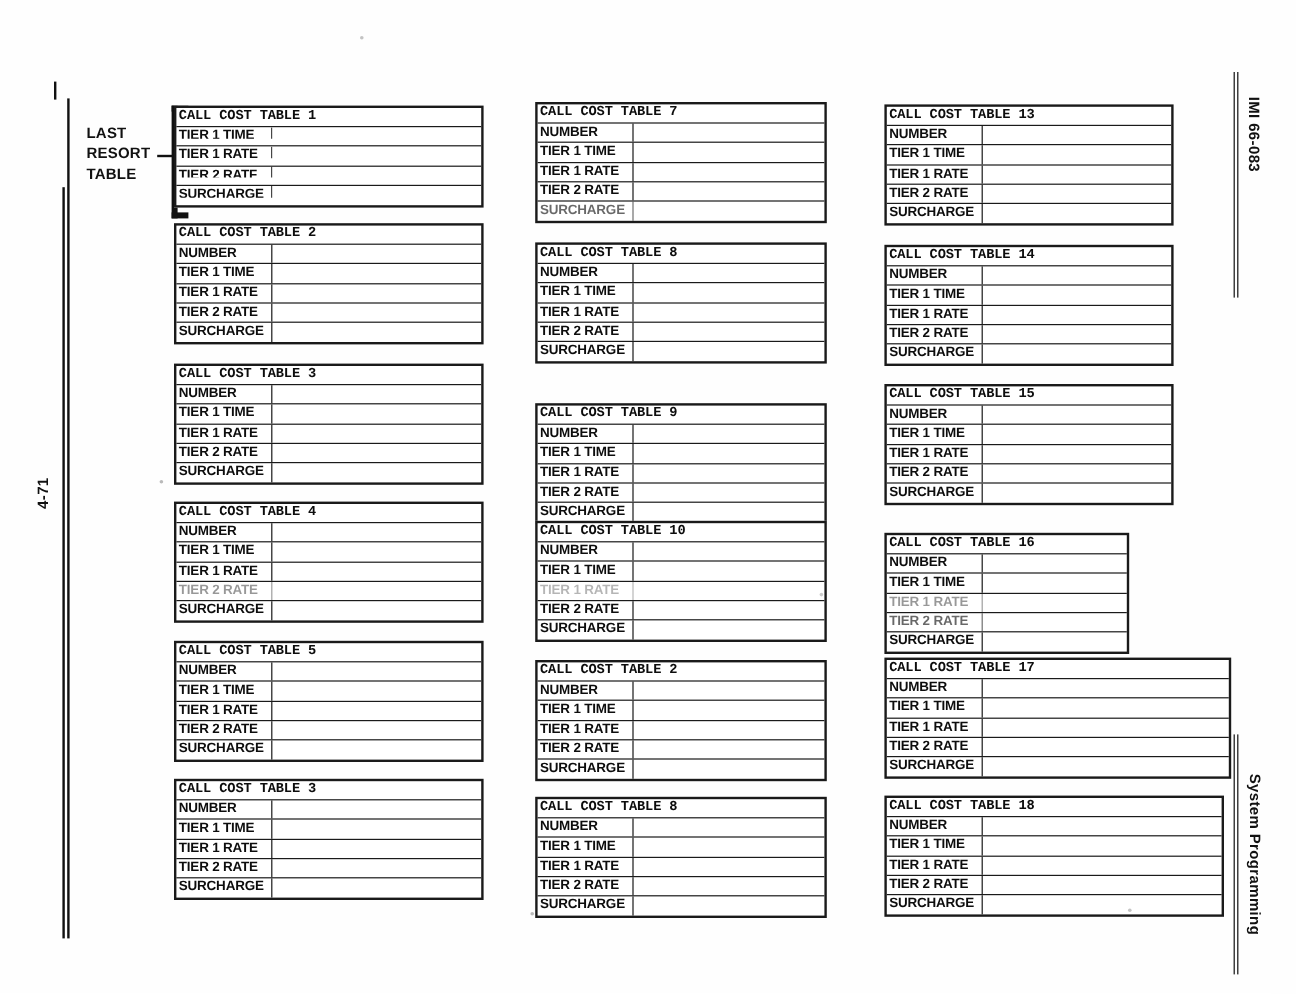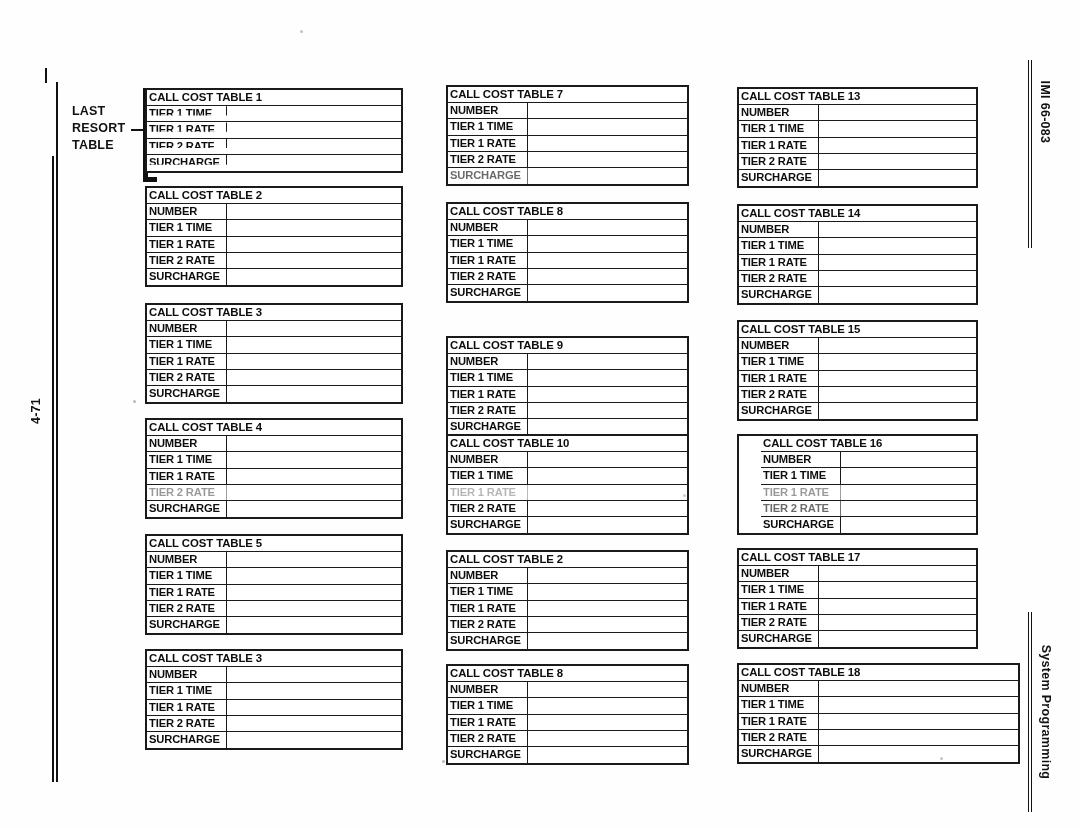--- a/index.html
+++ b/index.html
@@ -132,21 +132,21 @@
     white-space: nowrap;
     overflow: hidden;
     color: #0d0d0d;
   }
   .cct .row .val {
     flex: 1 1 auto;
     box-sizing: border-box;
   }
 
   
-  .cct .row.hdr { border-bottom: 1.6px solid #1a1a1a; }
+  .cct .row.hdr { border-bottom: 1.6px solid #1a1a1a; font-family: Liberation Mono, monospace; }
   .cct .row.hdr .lbl {
     width: auto;
     flex: 1 1 auto;
     border-right: none;
     font-size: 11.4px;
     letter-spacing: -0.1px;
   }
 
   
   .faint     { opacity: 0.42; filter: blur(0.35px); }
@@ -550,21 +550,21 @@
         </div>
         <div class="row">
           <div class="lbl" style="width: 80px; flex: 0 0 80px;">TIER 2 RATE</div>
           <div class="val"></div>
         </div>
         <div class="row">
           <div class="lbl" style="width: 80px; flex: 0 0 80px;">SURCHARGE</div>
           <div class="val"></div>
         </div>
       </div>
-      <div class="cct" style="left: 737px; top: 434px; width: 241px; padding-left: 22px;">
+      <div class="cct" style="left: 737px; top: 444px; width: 204px;">
         <div class="row hdr">
           <div class="lbl">CALL COST TABLE 16</div>
         </div>
         <div class="row">
           <div class="lbl" style="width: 80px; flex: 0 0 80px;">NUMBER</div>
           <div class="val"></div>
         </div>
         <div class="row">
           <div class="lbl" style="width: 80px; flex: 0 0 80px;">TIER 1 TIME</div>
           <div class="val"></div>
@@ -575,21 +575,21 @@
         </div>
         <div class="row">
           <div class="lbl smudge" style="width: 80px; flex: 0 0 80px;">TIER 2 RATE</div>
           <div class="val"></div>
         </div>
         <div class="row">
           <div class="lbl" style="width: 80px; flex: 0 0 80px;">SURCHARGE</div>
           <div class="val"></div>
         </div>
       </div>
-      <div class="cct" style="left: 737px; top: 548px; width: 241px;">
+      <div class="cct" style="left: 737px; top: 548px; width: 289px;">
         <div class="row hdr">
           <div class="lbl">CALL COST TABLE 17</div>
         </div>
         <div class="row">
           <div class="lbl" style="width: 80px; flex: 0 0 80px;">NUMBER</div>
           <div class="val"></div>
         </div>
         <div class="row">
           <div class="lbl" style="width: 80px; flex: 0 0 80px;">TIER 1 TIME</div>
           <div class="val"></div>

